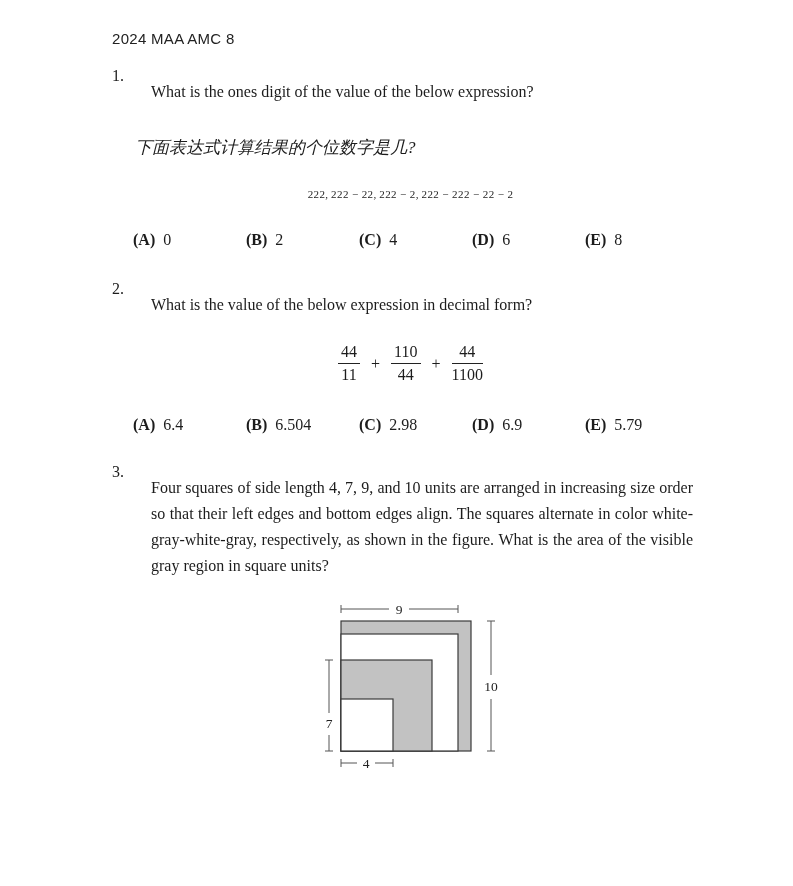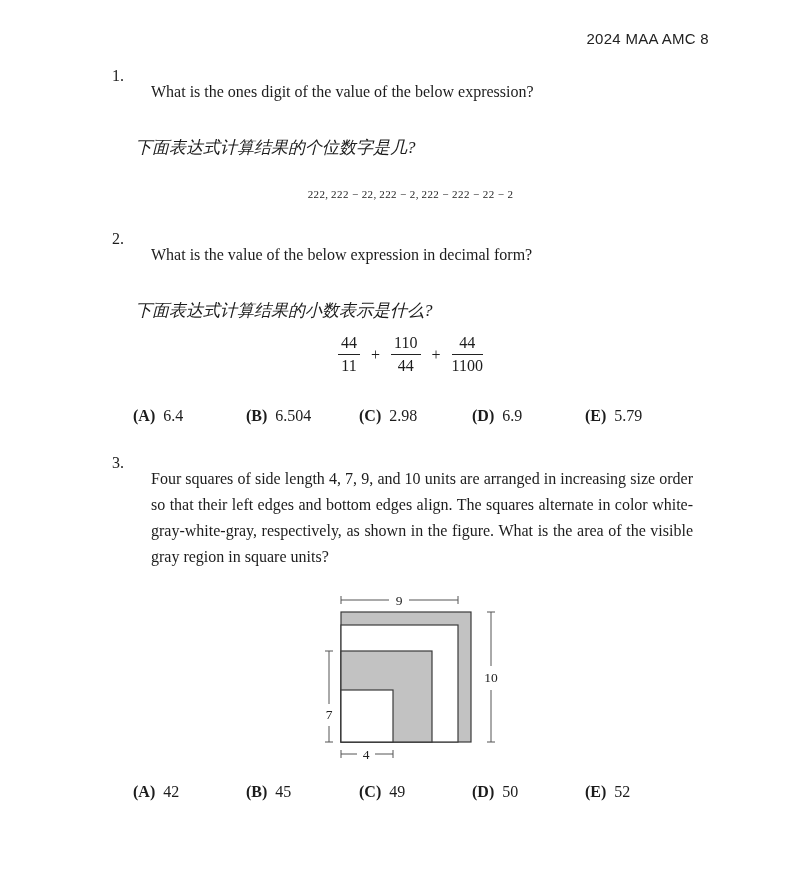--- a/index.html
+++ b/index.html
@@ -9,21 +9,21 @@
     background:#ffffff;
     overflow:hidden;
     font-family:"Liberation Serif", serif;
     color:#1c1c1c;
   }
   .content { padding:30px 84px 0 112px; }
 
   .doc-title {
     font-family:"Liberation Sans", sans-serif;
     font-size:15px; font-weight:400;
-    text-align:right;
+    text-align:left;
     letter-spacing:0.3px;
     color:#222;
     margin:0 0 16px 0;
   }
 
   .q { margin:0; }
   .q-head { display:flex; font-size:16px; line-height:26px; }
   .q-num { flex:0 0 23px; }
   .q-text-en { flex:1; margin:16px; text-align:justify; }
 
@@ -81,28 +81,34 @@
 
     <h1 class="doc-title">2024 MAA AMC 8</h1>
 
     <section class="q">
       <div class="q-head">
         <span class="q-num">1.</span>
         <p class="q-text-en">What is the ones digit of the value of the below expression?</p>
       </div>
       <p class="q-zh">下面表达式计算结果的个位数字是几?</p>
       <div class="expr">222, 222 − 22, 222 − 2, 222 − 222 − 22 − 2</div>
+      <div class="choices">
+        <span class="choice"><span class="choice-label">(A)</span><span class="choice-value">0</span></span>
+        <span class="choice"><span class="choice-label">(B)</span><span class="choice-value">2</span></span>
+        <span class="choice"><span class="choice-label">(C)</span><span class="choice-value">4</span></span>
+        <span class="choice"><span class="choice-label">(D)</span><span class="choice-value">6</span></span>
+        <span class="choice"><span class="choice-label">(E)</span><span class="choice-value">8</span></span>
+      </div>
     </section>
 
     <section class="q mt-q2">
       <div class="q-head">
         <span class="q-num">2.</span>
         <p class="q-text-en">What is the value of the below expression in decimal form?</p>
       </div>
-      <p class="q-zh">下面表达式计算结果的小数表示是什么?</p>
       <div class="frac-row">
         <span class="frac">
           <span class="num">44</span>
           <span class="den">11</span>
         </span>
         <span class="op">+</span>
         <span class="frac">
           <span class="num">110</span>
           <span class="den">44</span>
         </span>
@@ -154,23 +160,16 @@
           <text class="fig-label" x="10" y="127" text-anchor="middle">7</text>
 
           <line class="fig-line" x1="22" y1="158" x2="22" y2="166"></line>
           <line class="fig-line" x1="74" y1="158" x2="74" y2="166"></line>
           <line class="fig-line" x1="22" y1="162" x2="38" y2="162"></line>
           <line class="fig-line" x1="56" y1="162" x2="74" y2="162"></line>
           <text class="fig-label" x="47" y="166.5" text-anchor="middle">4</text>
         </svg>
       </div>
 
-      <div class="choices" style="margin-top:14px;">
-        <span class="choice"><span class="choice-label">(A)</span><span class="choice-value">42</span></span>
-        <span class="choice"><span class="choice-label">(B)</span><span class="choice-value">45</span></span>
-        <span class="choice"><span class="choice-label">(C)</span><span class="choice-value">49</span></span>
-        <span class="choice"><span class="choice-label">(D)</span><span class="choice-value">50</span></span>
-        <span class="choice"><span class="choice-label">(E)</span><span class="choice-value">52</span></span>
-      </div>
     </section>
 
   </div>
 </div>
 
 </body></html>

